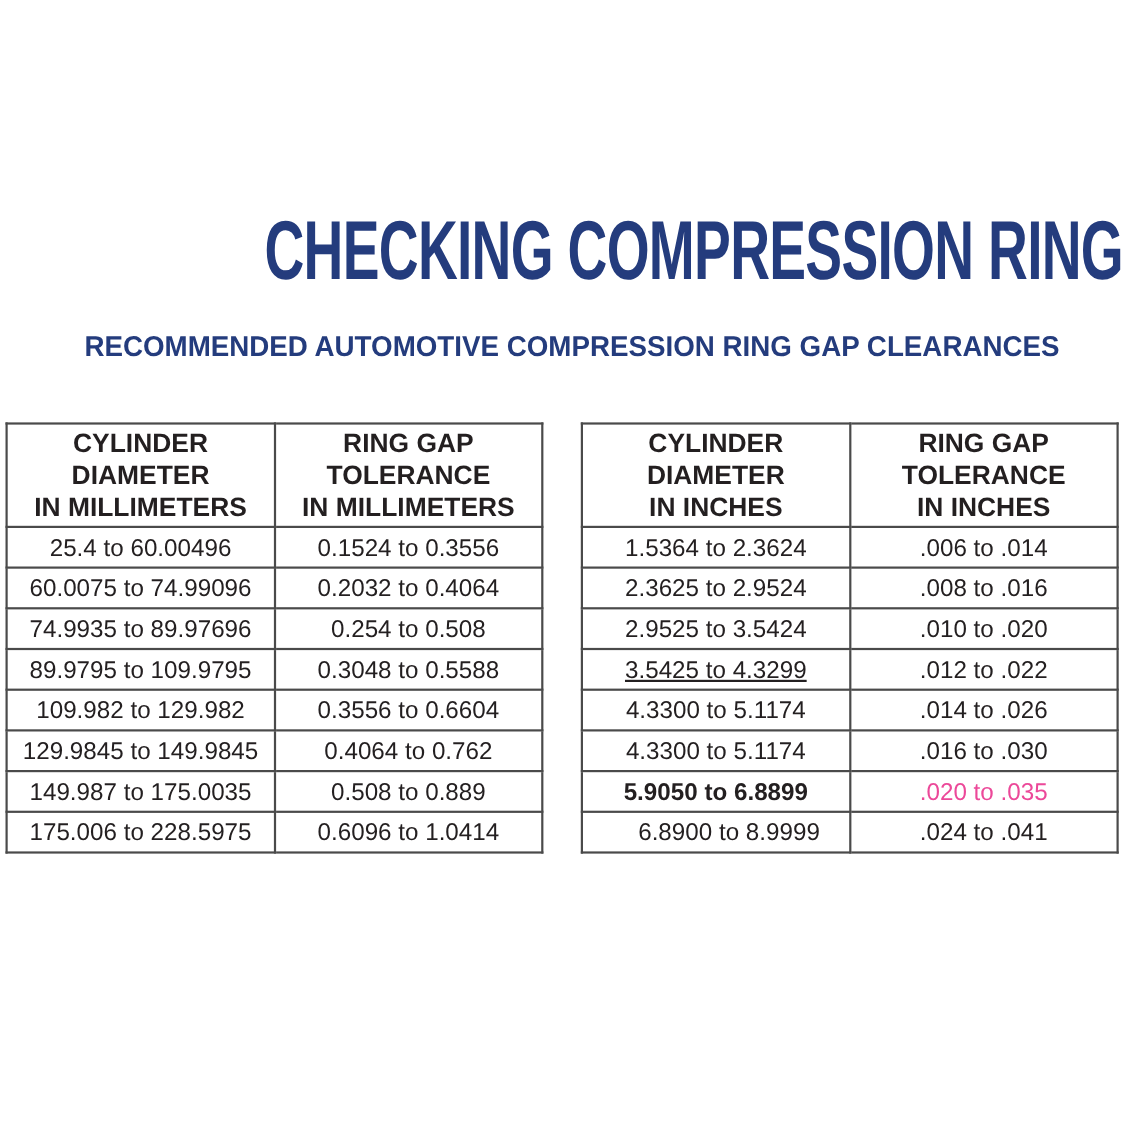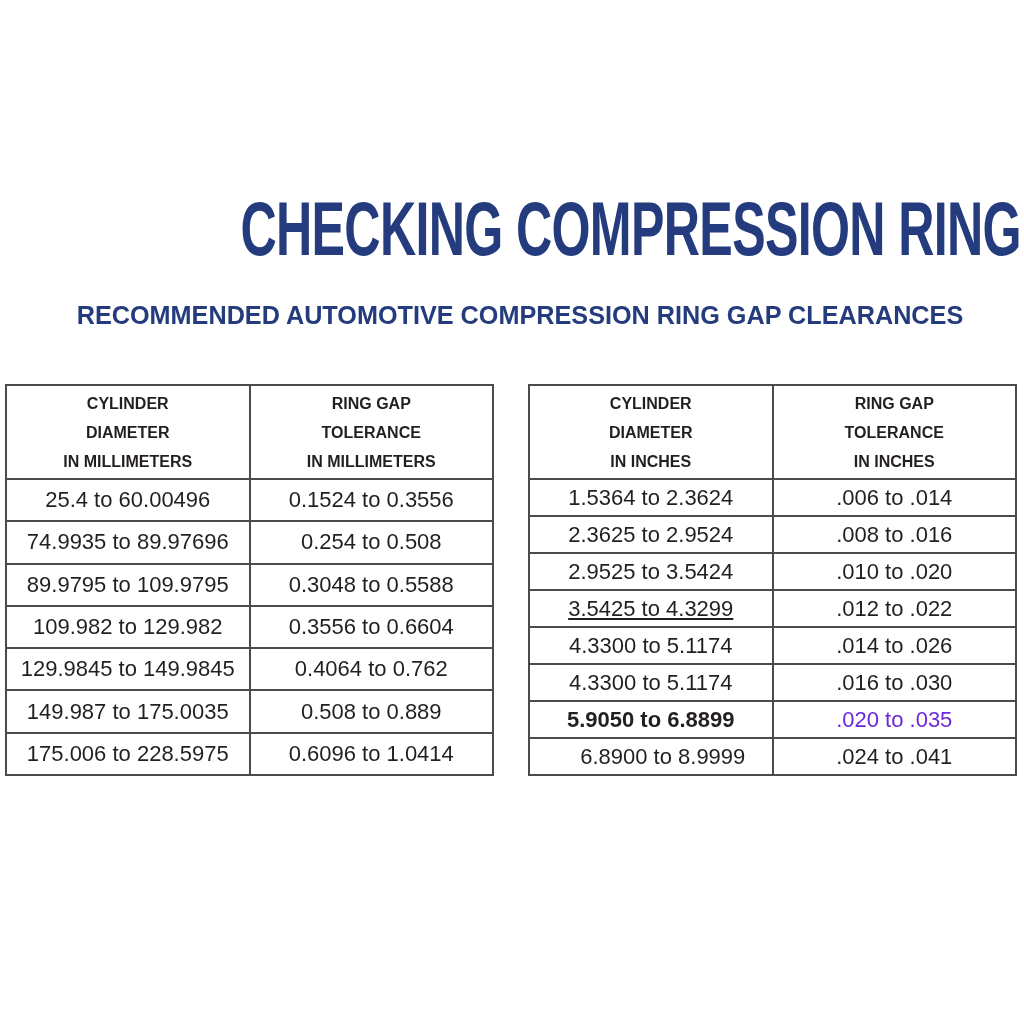--- a/index.html
+++ b/index.html
@@ -57,21 +57,21 @@
   }
   th, td {
     border: 2px solid #4a4a4a;
     text-align: center;
     vertical-align: middle;
     color: #231f20;
     width: 50%;
   }
   th {
     height: 94px;
-    font-size: 16px;
+    font-size: 24px;
     font-weight: bold;
     line-height: 29px;
     white-space: pre-line;
   }
   td {
     height: 37px;
     font-size: 22px;
     font-weight: normal;
   }
 </style>
@@ -98,20 +98,24 @@
 IN MILLIMETERS</th>
           <th style="border-color: rgb(74, 74, 74); color: rgb(35, 31, 32);">RING GAP
 TOLERANCE
 IN MILLIMETERS</th>
         </tr>
       </thead>
       <tbody>
           <tr>
             <td style="border-color: rgb(74, 74, 74); color: rgb(35, 31, 32);">25.4 to 60.00496</td>
             <td style="border-color: rgb(74, 74, 74); color: rgb(35, 31, 32); margin-left: 20px;">0.1524 to 0.3556</td>
+          </tr>
+          <tr>
+            <td style="border-color: rgb(74, 74, 74); color: rgb(35, 31, 32);">60.0075 to 74.99096</td>
+            <td style="border-color: rgb(74, 74, 74); color: rgb(35, 31, 32);">0.2032 to 0.4064</td>
           </tr>
           <tr>
             <td style="border-color: rgb(74, 74, 74); color: rgb(35, 31, 32);">74.9935 to 89.97696</td>
             <td style="border-color: rgb(74, 74, 74); color: rgb(35, 31, 32);">0.254 to 0.508</td>
           </tr>
           <tr>
             <td style="border-color: rgb(74, 74, 74); color: rgb(35, 31, 32);">89.9795 to 109.9795</td>
             <td style="border-color: rgb(74, 74, 74); color: rgb(35, 31, 32);">0.3048 to 0.5588</td>
           </tr>
           <tr>
@@ -164,21 +168,21 @@
           <tr>
             <td style="border-color: rgb(74, 74, 74); color: rgb(35, 31, 32);">4.3300 to 5.1174</td>
             <td style="border-color: rgb(74, 74, 74); color: rgb(35, 31, 32);">.014 to .026</td>
           </tr>
           <tr>
             <td style="border-color: rgb(74, 74, 74); color: rgb(35, 31, 32);">4.3300 to 5.1174</td>
             <td style="border-color: rgb(74, 74, 74); color: rgb(35, 31, 32);">.016 to .030</td>
           </tr>
           <tr>
             <td style="border-color: rgb(74, 74, 74); color: rgb(35, 31, 32); font-weight: bold;">5.9050 to 6.8899</td>
-            <td style="border-color: rgb(74, 74, 74); color: #6d28d9;">.020 to .035</td>
+            <td style="border-color: rgb(74, 74, 74); color: #ec4899;">.020 to .035</td>
           </tr>
           <tr>
             <td style="border-color: rgb(74, 74, 74); color: rgb(35, 31, 32); padding-left: 24px;">6.8900 to 8.9999</td>
             <td style="border-color: rgb(74, 74, 74); color: rgb(35, 31, 32);">.024 to .041</td>
           </tr>
         </tbody>
     </table>
 
   </div>
 </div>

